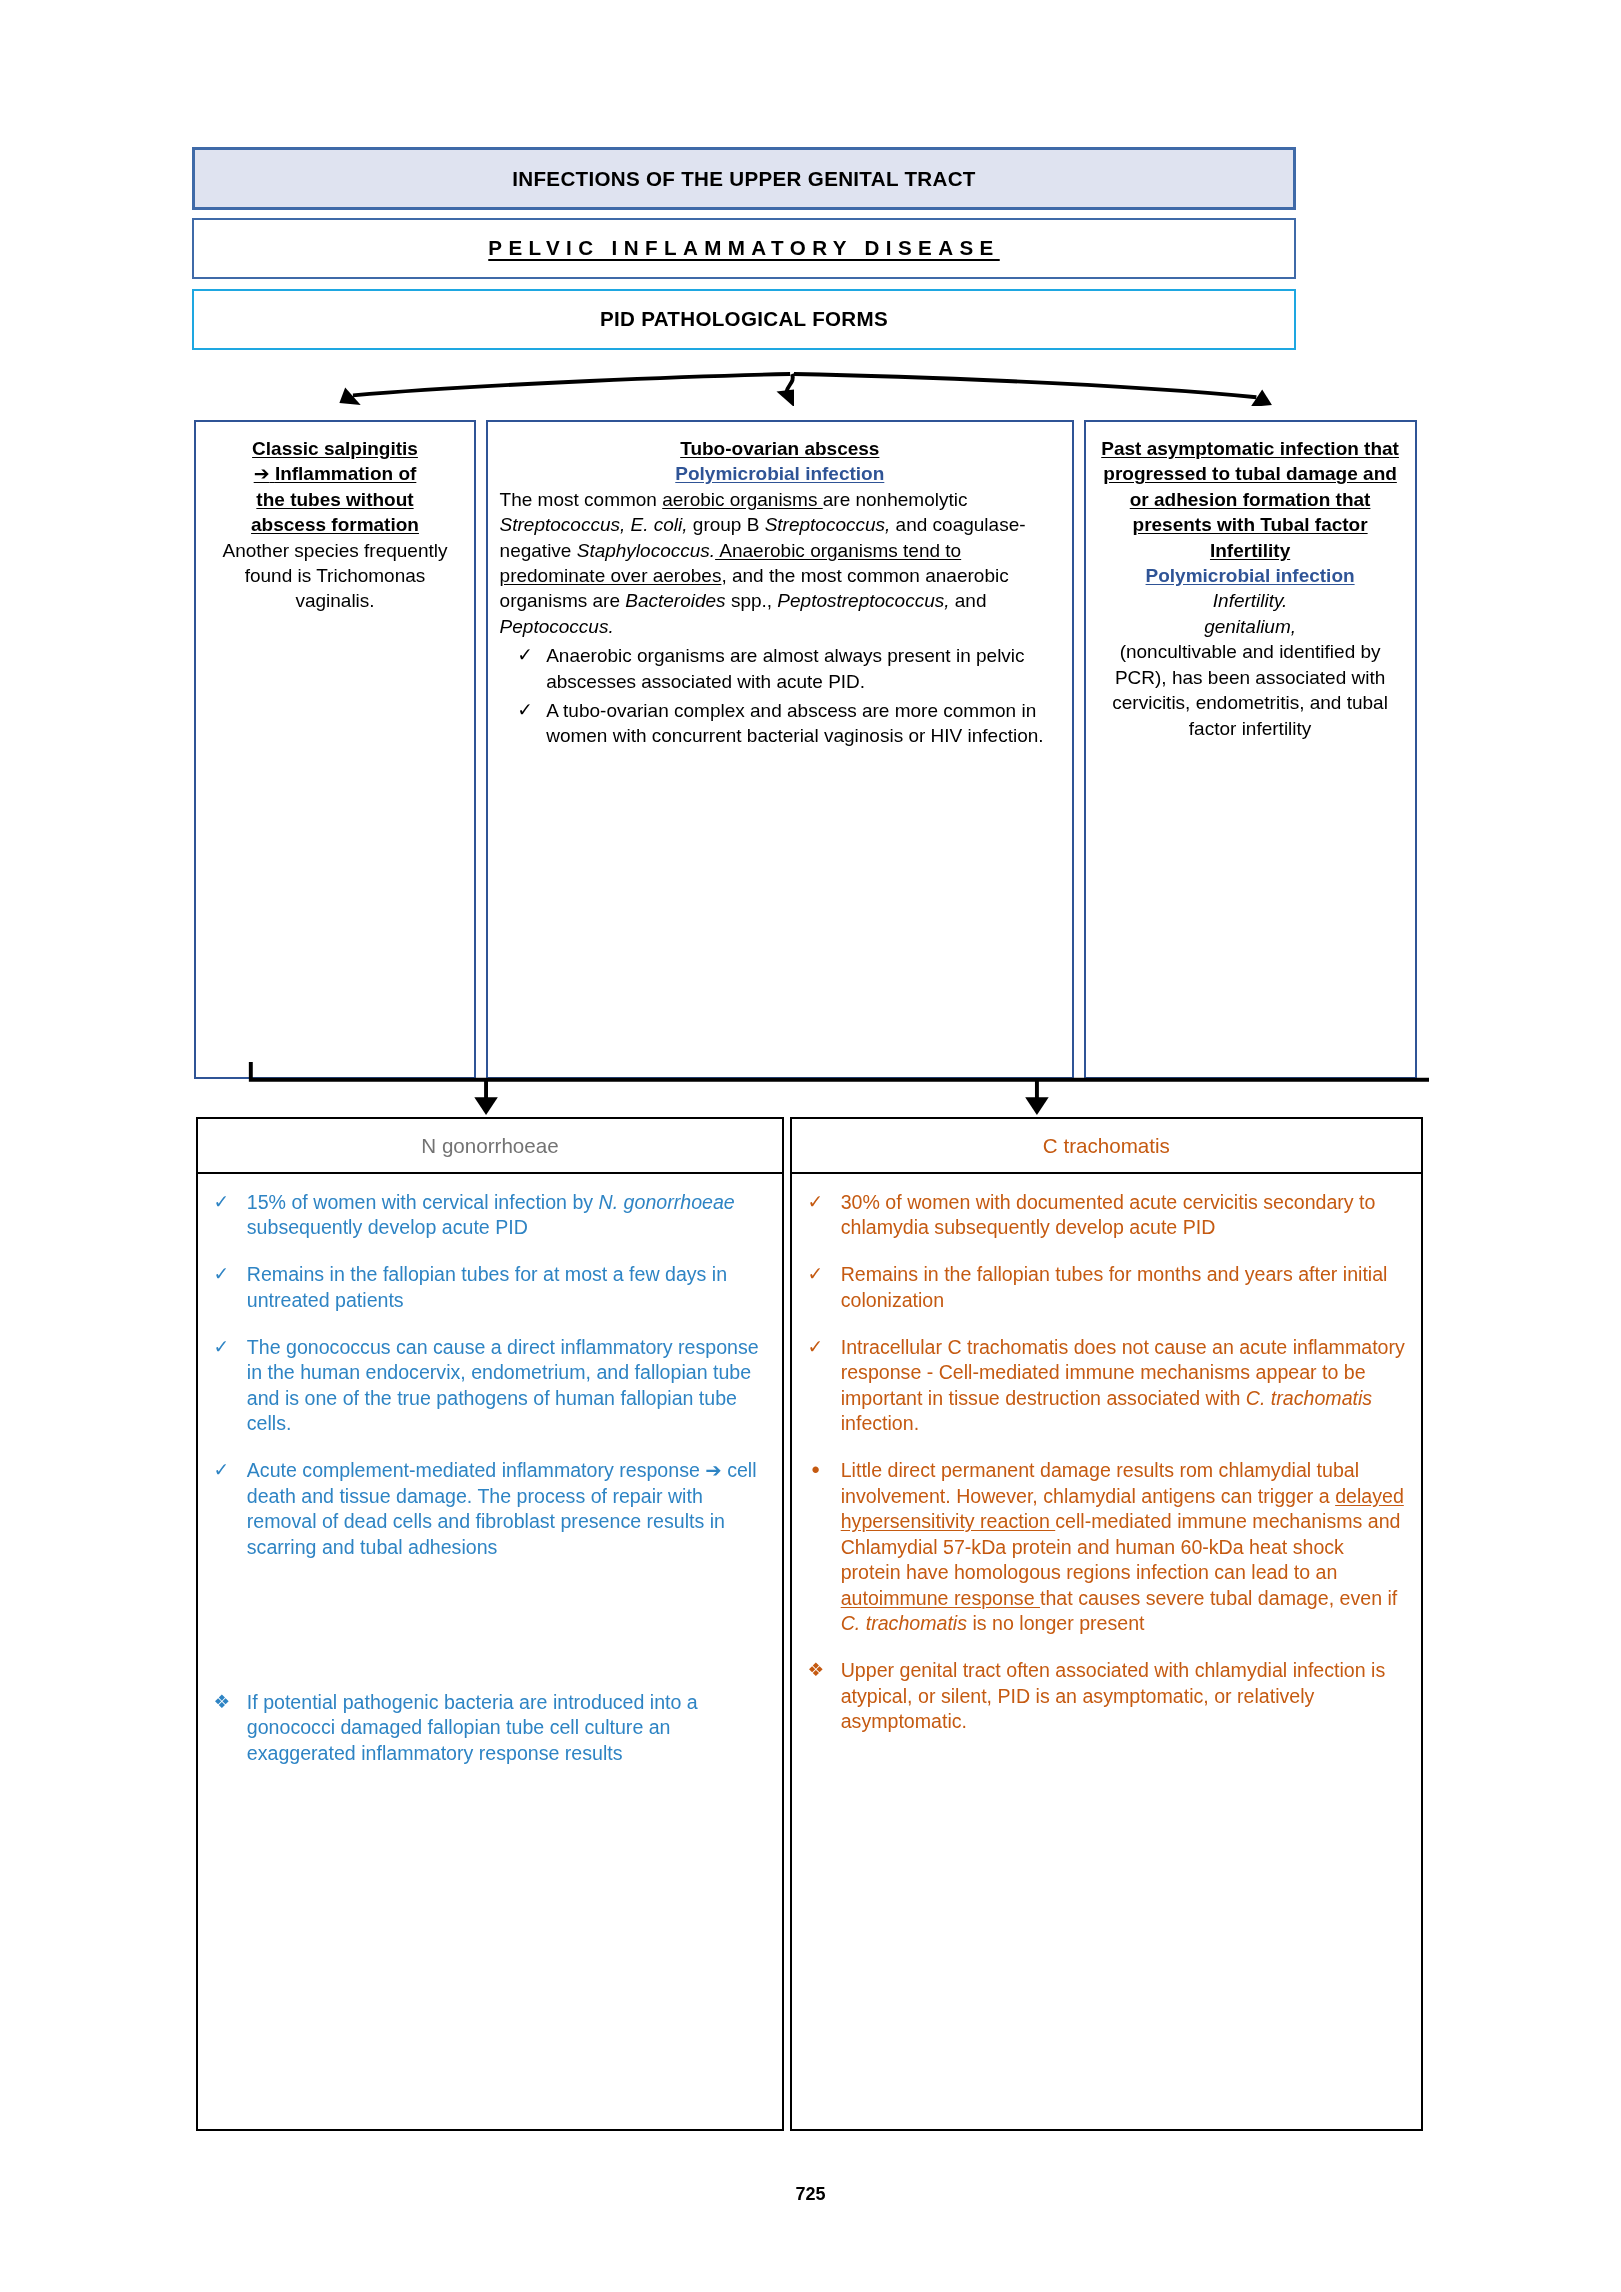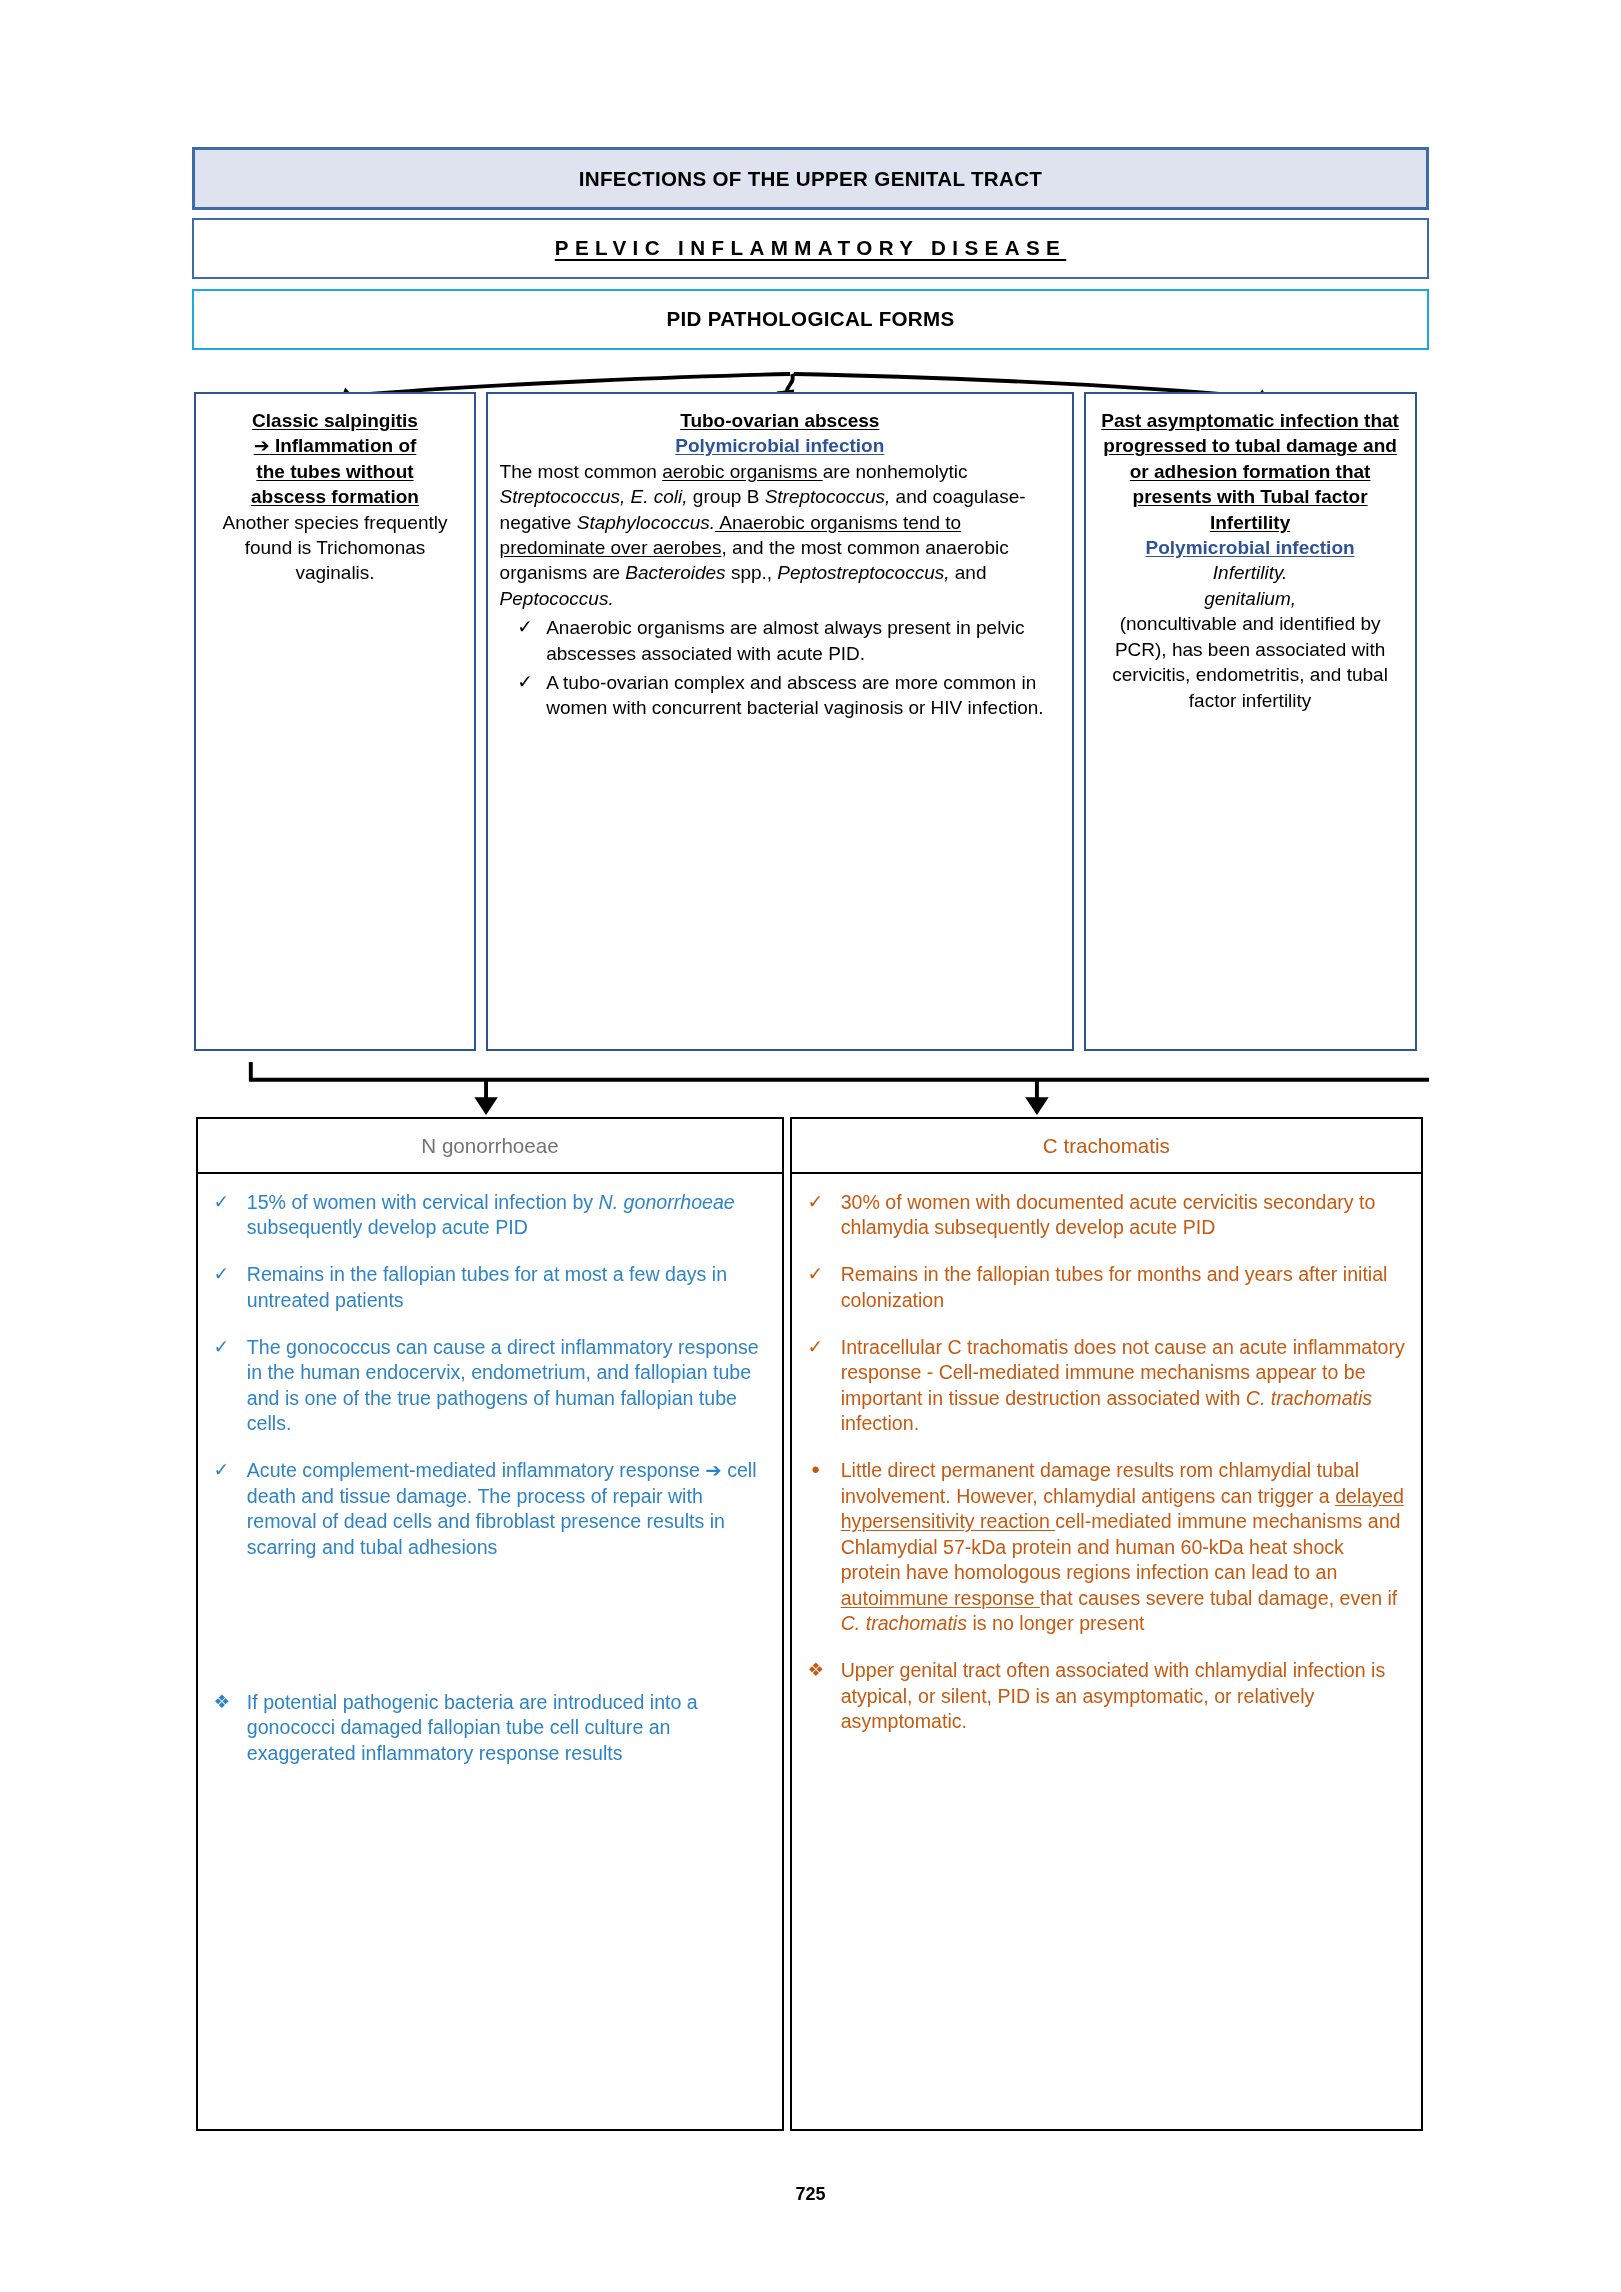--- a/index.html
+++ b/index.html
@@ -7,21 +7,21 @@
   body {
     width:1621px; height:2293px;
     background:#ffffff;
     font-family:"Liberation Sans", sans-serif;
     color:#000;
     position:relative;
   }
   .page { position:absolute; left:0; top:0; width:1621px; height:2293px; }
 
   
-  .hdr-wrap { position:absolute; left:192px; top:147px; width:1237px; }
+  .hdr-wrap { position:absolute; left:192px; top:147px; width:1104px; }
 
   .hdr1 {
     height:63px; background:#dfe3f0;
     border:3.9px solid #3f6aa8;
     display:flex; align-items:center; justify-content:center;
     font-weight:bold; font-size:20.6px; letter-spacing:0.3px;
   }
   .hdr2 {
     margin-top:7.8px; height:61px; background:#fff;
     border:2.9px solid #3f6aa8;
@@ -34,21 +34,21 @@
     border:2.9px solid #1ea7e1;
     display:flex; align-items:center; justify-content:center;
     font-weight:bold; font-size:20.6px; letter-spacing:0.3px;
   }
 
   
   .connect-top { position:absolute; left:192px; top:372px; width:1237px; height:34px; }
   .connect-mid { position:absolute; left:192px; top:1062px; width:1237px; height:55px; }
 
   
-  .cols { position:absolute; left:194px; top:392px; width:1235px; height:659px; display:flex; }
+  .cols { position:absolute; left:194px; top:420px; width:1235px; height:659px; display:flex; }
   .col {
     border:2.9px solid #2f5496;
     background:#fff;
     padding:13.7px 11.8px 9.8px 11.8px;
     font-size:19px; line-height:1.34;
   }
   .col-left  { width:282px; margin-right:9.8px; text-align:center; }
   .col-mid   { width:588px; margin-right:9.8px; text-align:left; }
   .col-right { width:333px; text-align:center; }
 

